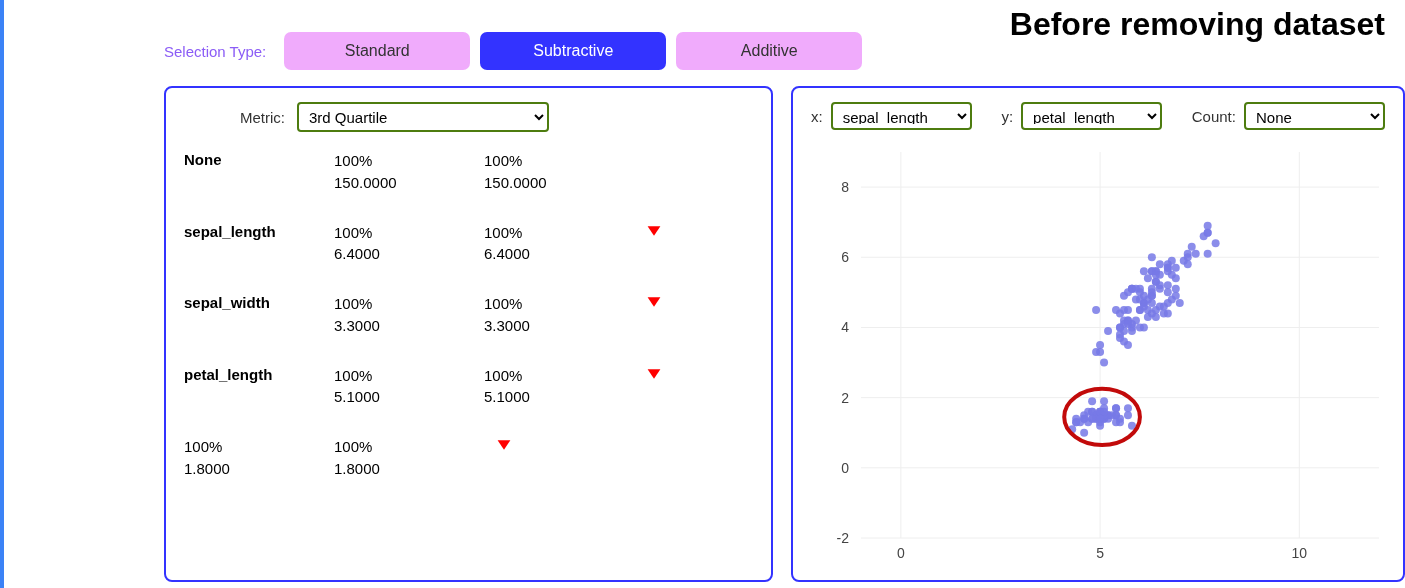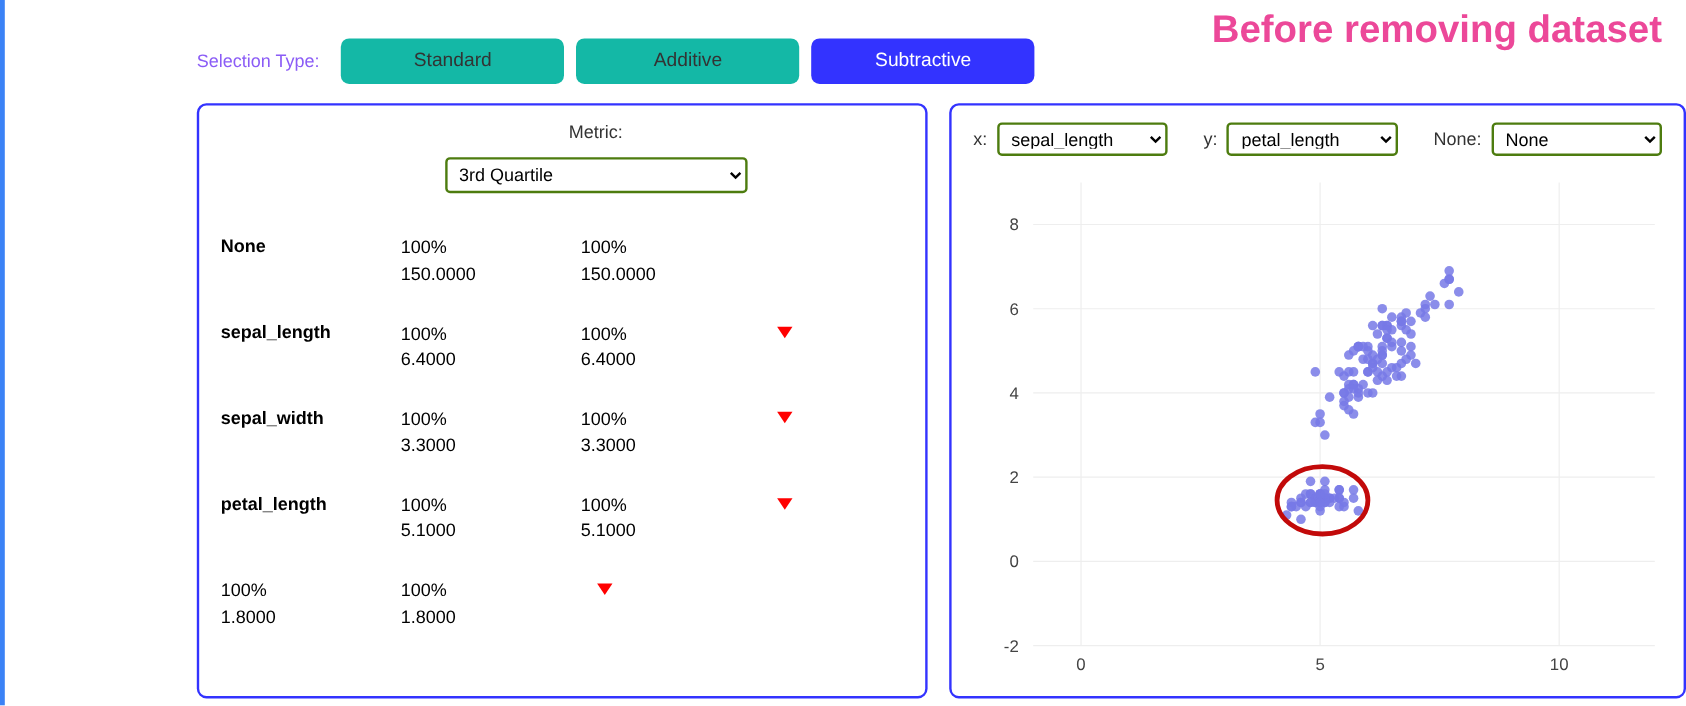--- a/index.html
+++ b/index.html
@@ -11,42 +11,42 @@
     border-left: 4px solid #3b82f6;
     padding-left: 16px;
   }
   #title {
     position: absolute;
     top: 6px;
     right: 20px;
     font-family: 'Segoe UI', Arial, sans-serif;
     font-weight: 700;
     font-size: 32px;
-    color: #ec4899;
+    color: #000000;
   }
   
   .tab-row {
     display: flex;
     align-items: center;
     gap: 14px;
     padding: 32px 0 16px 144px;
   }
   .tab-row-label {
     font-size: 15px;
     color: #8b5cf6;
     margin-right: 4px;
   }
   .seg-buttons { display: flex; gap: 10px; }
   .seg-btn {
     border: none;
     border-radius: 7px;
     padding: 10px 0;
     width: 186px;
     font-size: 16px;
-    background: #14b8a6;
+    background: #f0abfc;
     color: #333;
     cursor: pointer;
   }
   .seg-btn.active {
     background: #3333ff;
     color: #fff;
   }
   
   .panels {
     display: flex;
@@ -57,21 +57,21 @@
   .panel {
     border: 2px solid #3333ff;
     border-radius: 8px;
     padding: 14px 18px 18px 18px;
     height: 496px;
   }
   .panel.left  { width: 610px; }
   .panel.right { width: 614px; position: relative; }
 
   
-  .metric-row { display:flex; align-items:center; gap:12px; margin-bottom:35px; padding-left:56px;flex-direction:column;}
+  .metric-row { display:flex; align-items:center; gap:12px; margin-bottom:18px; padding-left:56px;}
   .metric-label { font-size: 15px; color:#333; }
   select.dropdown {
     font-size: 15px;
     padding: 4px 6px;
     border: 2px solid #4d7c0f;
     border-radius: 4px;
     background: #fff;
   }
   select.metric-select { width: 252px; height: 30px; }
 
@@ -98,22 +98,22 @@
 <body>
 
 <div id="root">
 
   <div id="title">Before removing dataset</div>
 
   <div class="tab-row">
     <span class="tab-row-label">Selection Type:</span>
     <div class="seg-buttons" id="seg-buttons">
         <button class="seg-btn">Standard</button>
+        <button class="seg-btn active">Subtractive</button>
         <button class="seg-btn">Additive</button>
-        <button class="seg-btn active">Subtractive</button>
       </div>
   </div>
 
   <div class="panels">
 
     <div class="panel left">
       <div class="metric-row">
         <span class="metric-label">Metric:</span>
         <select class="dropdown metric-select">
           <option>3rd Quartile</option>
@@ -165,21 +165,21 @@
         <span class="axis-label">x:</span>
         <select class="dropdown axis-select">
           <option>sepal_length</option>
         </select>
         <span class="axis-gap"></span>
         <span class="axis-label">y:</span>
         <select class="dropdown axis-select">
           <option>petal_length</option>
         </select>
         <span class="axis-gap"></span>
-        <span class="axis-label">None:</span>
+        <span class="axis-label">Count:</span>
         <select class="dropdown size-select">
           <option>None</option>
         </select>
       </div>
       <div class="plot-wrap">
         <svg class="plot" id="plot" viewBox="0 0 570 420">
             <line x1="42" x2="560" y1="392" y2="392" class="grid" stroke="#eee"></line>
             <text x="30" y="397" text-anchor="end" class="ticklabel">-2</text>
             <line x1="42" x2="560" y1="321.8181818181818" y2="321.8181818181818" class="grid" stroke="#eee"></line>
             <text x="30" y="326.8181818181818" text-anchor="end" class="ticklabel">0</text>

